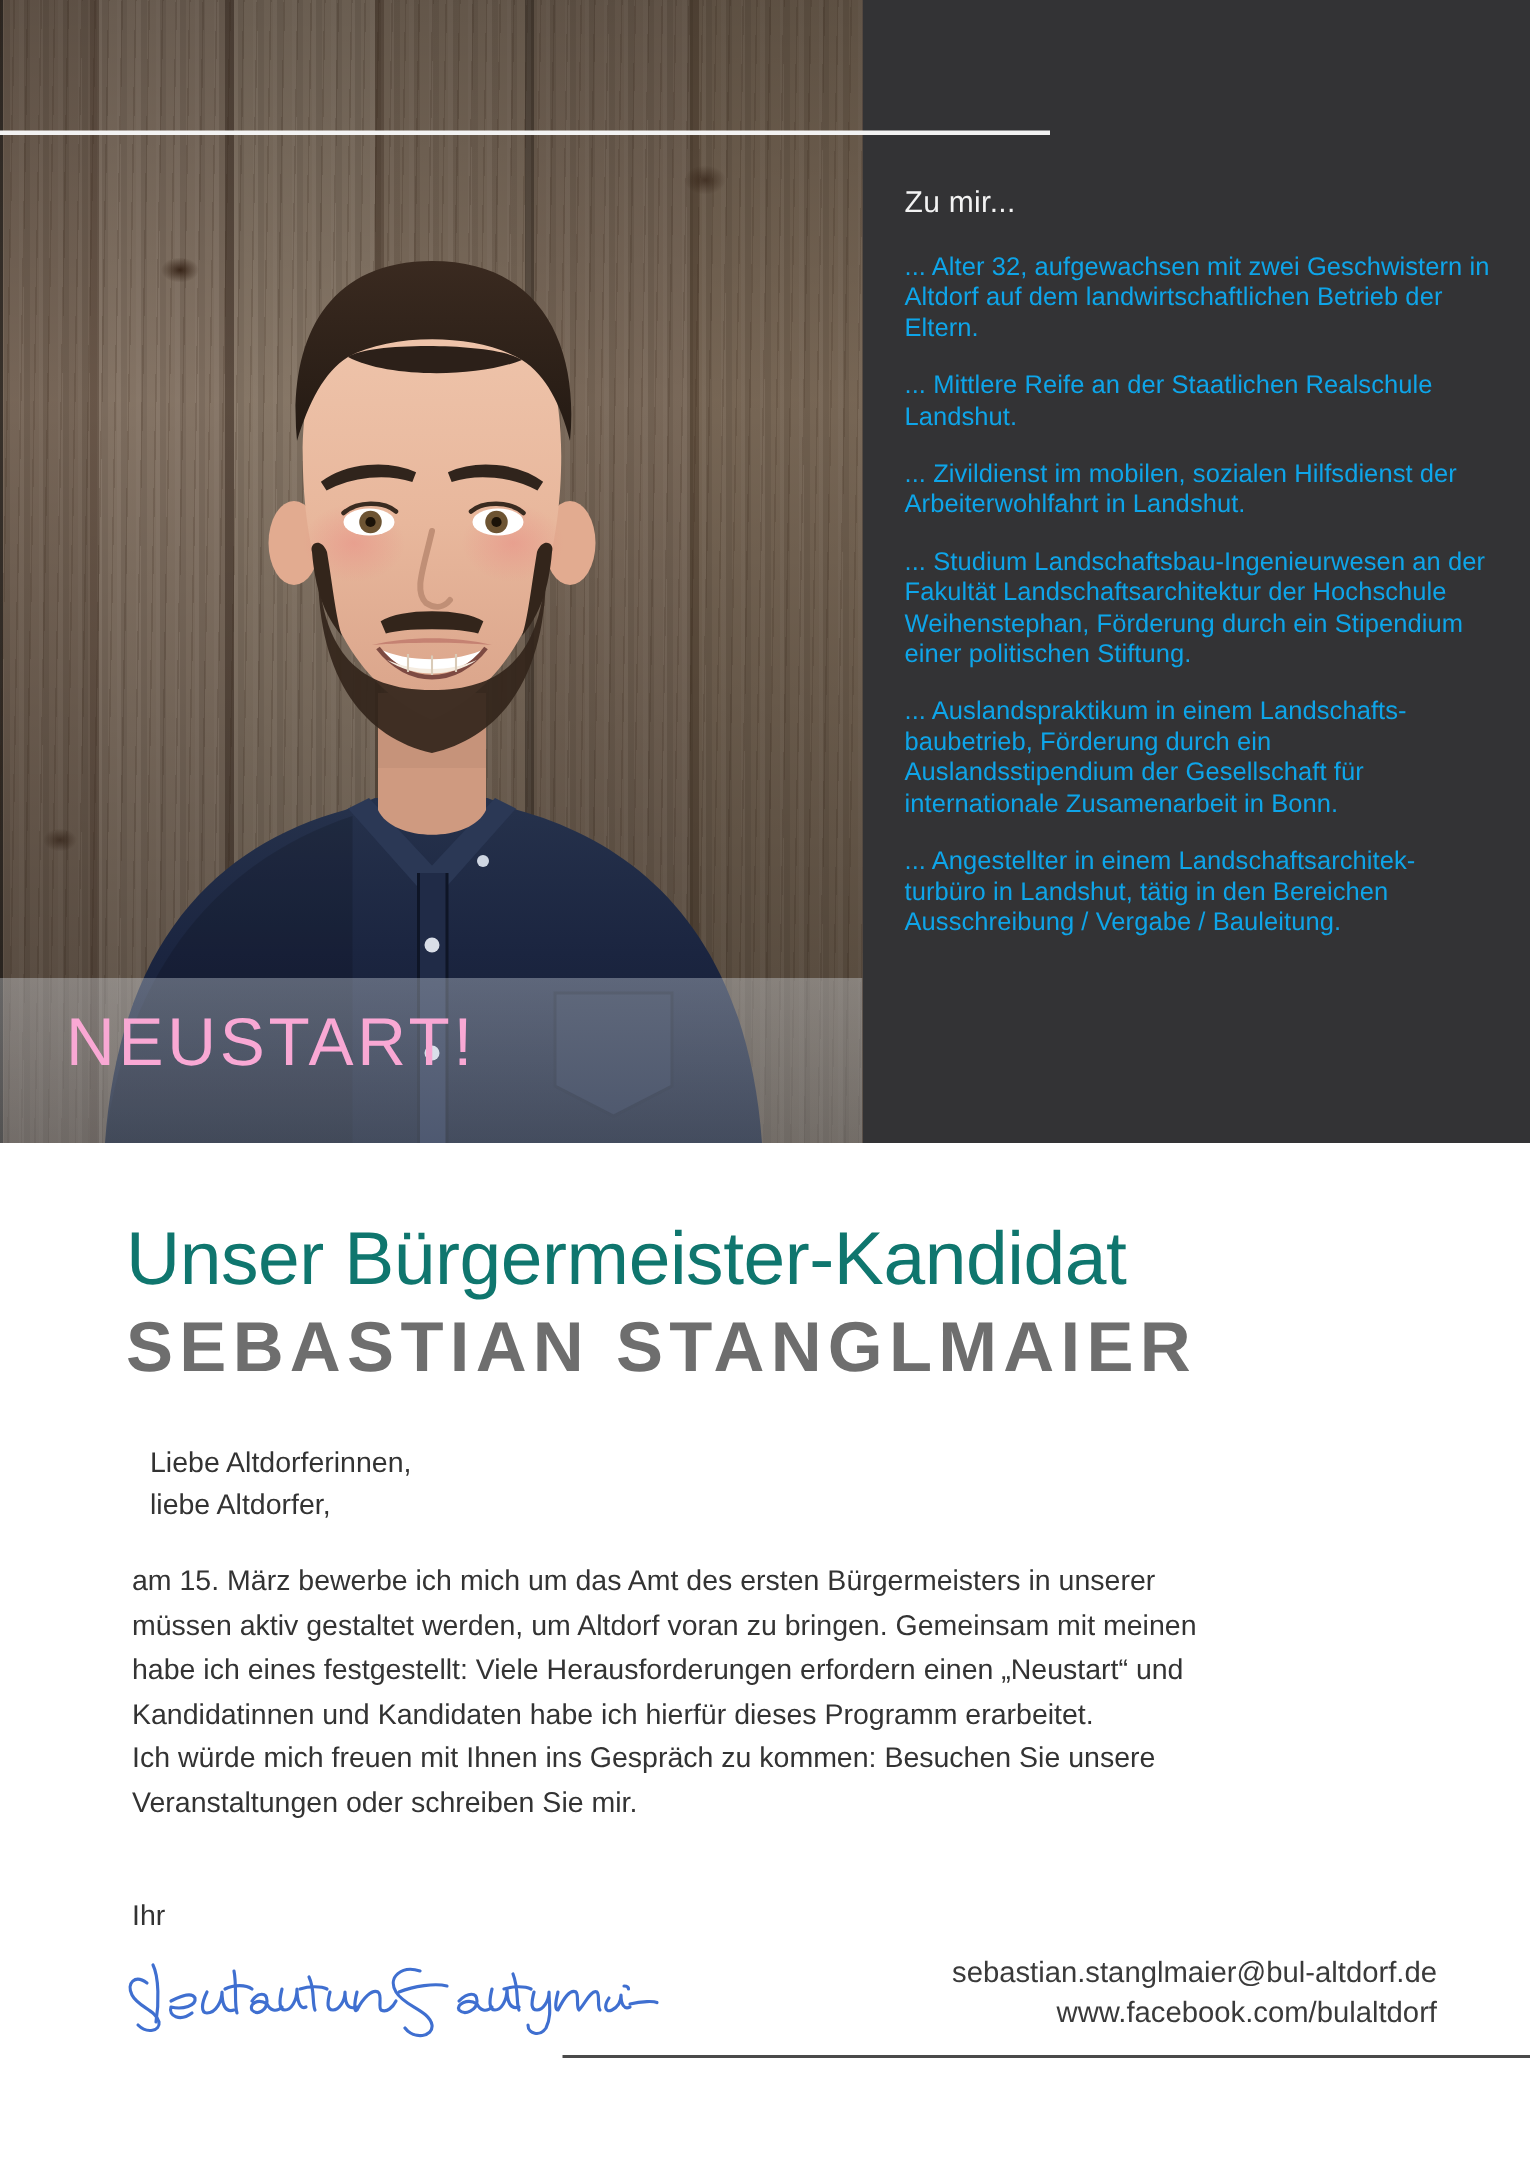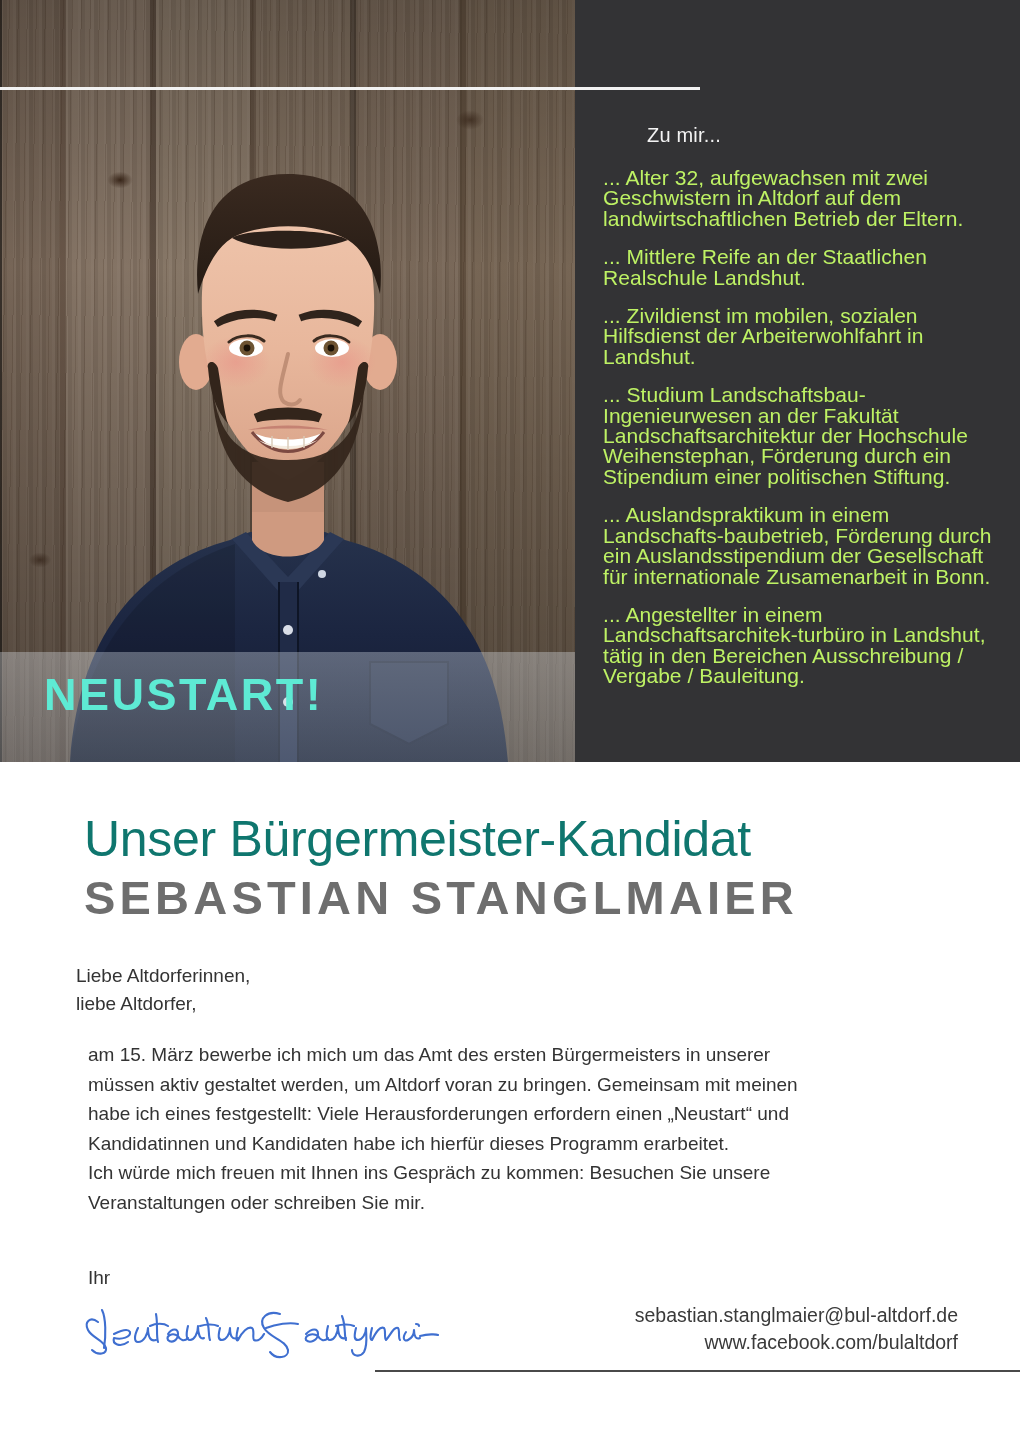--- a/index.html
+++ b/index.html
@@ -29,40 +29,40 @@
           radial-gradient(ellipse 14px 10px at 250px 300px, rgba(50,28,14,.7), rgba(50,28,14,0) 70%),
           radial-gradient(ellipse 20px 14px at 470px 120px, rgba(50,28,14,.6), rgba(50,28,14,0) 70%),
           radial-gradient(ellipse 16px 11px at 40px 560px, rgba(50,28,14,.6), rgba(50,28,14,0) 70%);
   }
   .wood-dark{position:absolute;inset:0;background:linear-gradient(180deg, rgba(0,0,0,.25), rgba(0,0,0,.05) 35%, rgba(0,0,0,.35));}
   #portrait-svg{position:absolute;left:0;bottom:0;width:575px;height:700px;}
 
   
   #neustart-band{position:absolute;left:0;top:652px;width:575px;height:110px;
       background:linear-gradient(180deg, rgba(225,232,240,.34), rgba(210,220,232,.26));}
-  #neustart-text{position:absolute;left:44px;top:672px;color:#5eead4;font-size:45px;
-      font-weight:700;letter-spacing:2.5px;line-height:1;}
+  #neustart-text{position:absolute;left:44px;top:672px;color:#f9a8d4;font-size:45px;
+      font-weight:400;letter-spacing:2.5px;line-height:1;}
 
   
   #top-rule{position:absolute;left:0;top:87px;width:700px;height:3px;background:#f2f2f2;}
 
   
   #bio-panel{position:absolute;left:575px;top:0;width:445px;height:762px;}
-  #bio-title{position:absolute;left:28px;top:124px;color:#f3f3f3;font-size:20px;font-weight:400;letter-spacing:.2px;margin-left:44px;}
+  #bio-title{position:absolute;left:28px;top:124px;color:#f3f3f3;font-size:20px;font-weight:400;letter-spacing:.2px;}
   #bio-list{position:absolute;left:28px;top:168px;width:392px;}
-  .bio-item{color:#bef264;font-size:21px;line-height:20.4px;margin-bottom:18px;letter-spacing:.05px;}
+  .bio-item{color:#0ea5e9;font-size:17px;line-height:20.4px;margin-bottom:18px;letter-spacing:.05px;}
 
   
   #letter{position:absolute;left:0;top:762px;width:1020px;height:680px;background:#ffffff;}
   #headline{position:absolute;left:84px;top:52px;font-size:50px;font-weight:300;color:#0f766e;
       letter-spacing:-.3px;line-height:1;white-space:nowrap;}
   #candidate-name{position:absolute;left:84px;top:112px;font-size:47px;font-weight:700;color:#6e6e6e;
       letter-spacing:4.2px;line-height:1;white-space:nowrap;}
 
-  #salutation{position:absolute;left:76px;top:200px;width:880px;}
+  #salutation{position:absolute;left:100px;top:200px;width:880px;}
   .sal-line{font-size:19px;line-height:28px;color:#333333;}
   #body-text{position:absolute;left:88px;top:278px;width:872px;}
   .body-line{font-size:19px;line-height:29.5px;color:#333333;}
   #closing{position:absolute;left:88px;top:505px;font-size:19px;color:#333333;}
 
   
   #signature{position:absolute;left:80px;top:530px;width:360px;height:70px;}
 
   
   #contact{position:absolute;right:62px;top:540px;text-align:right;}

